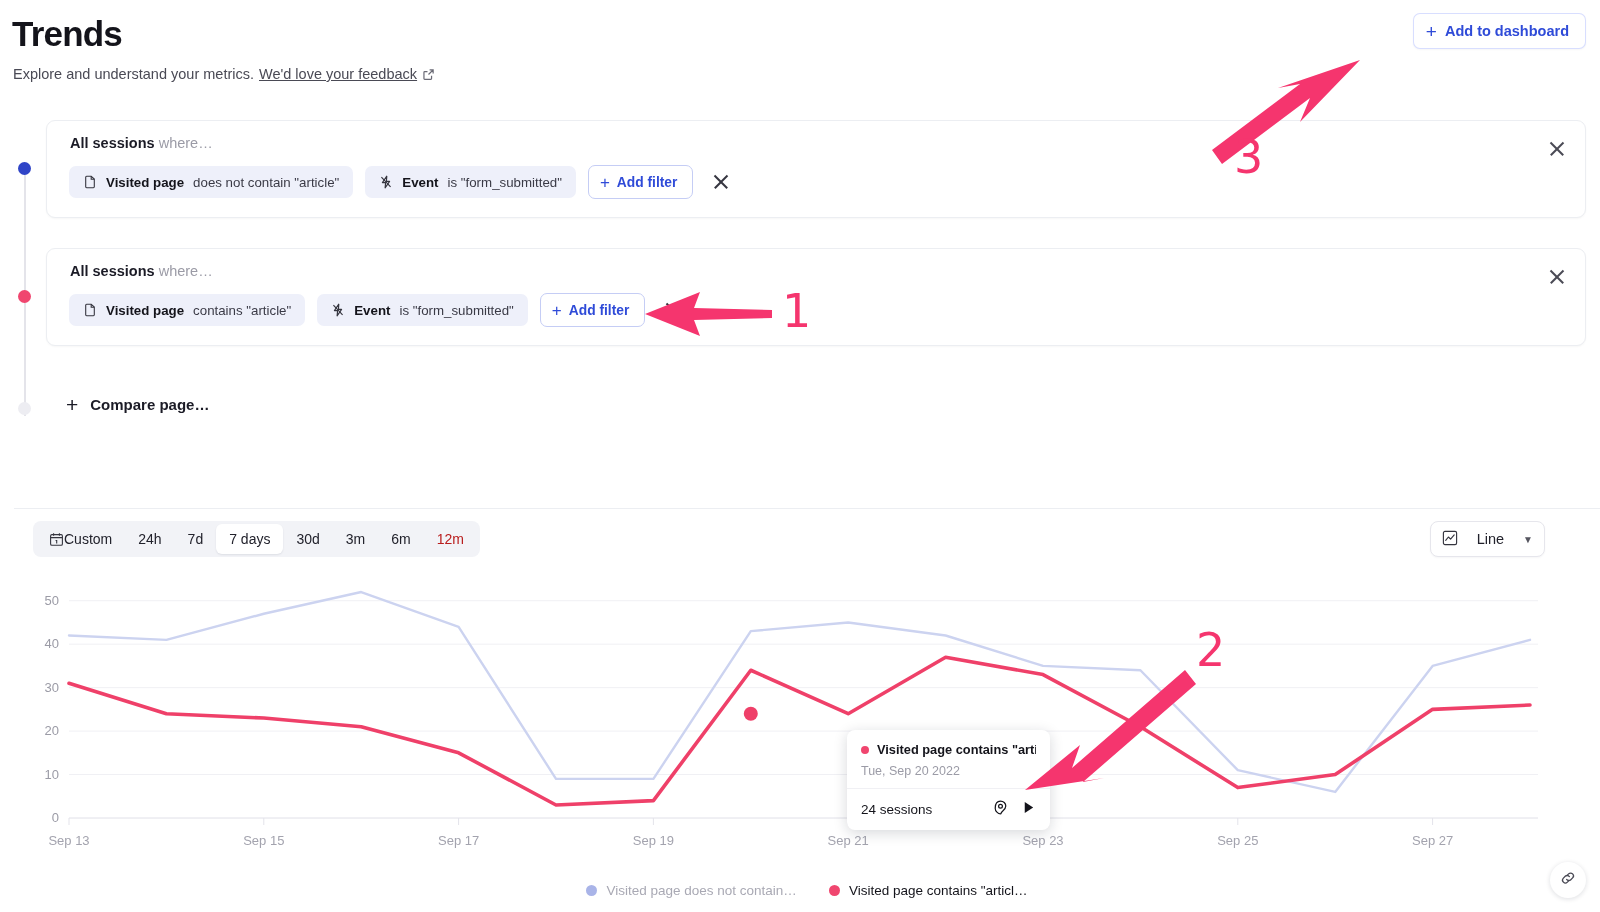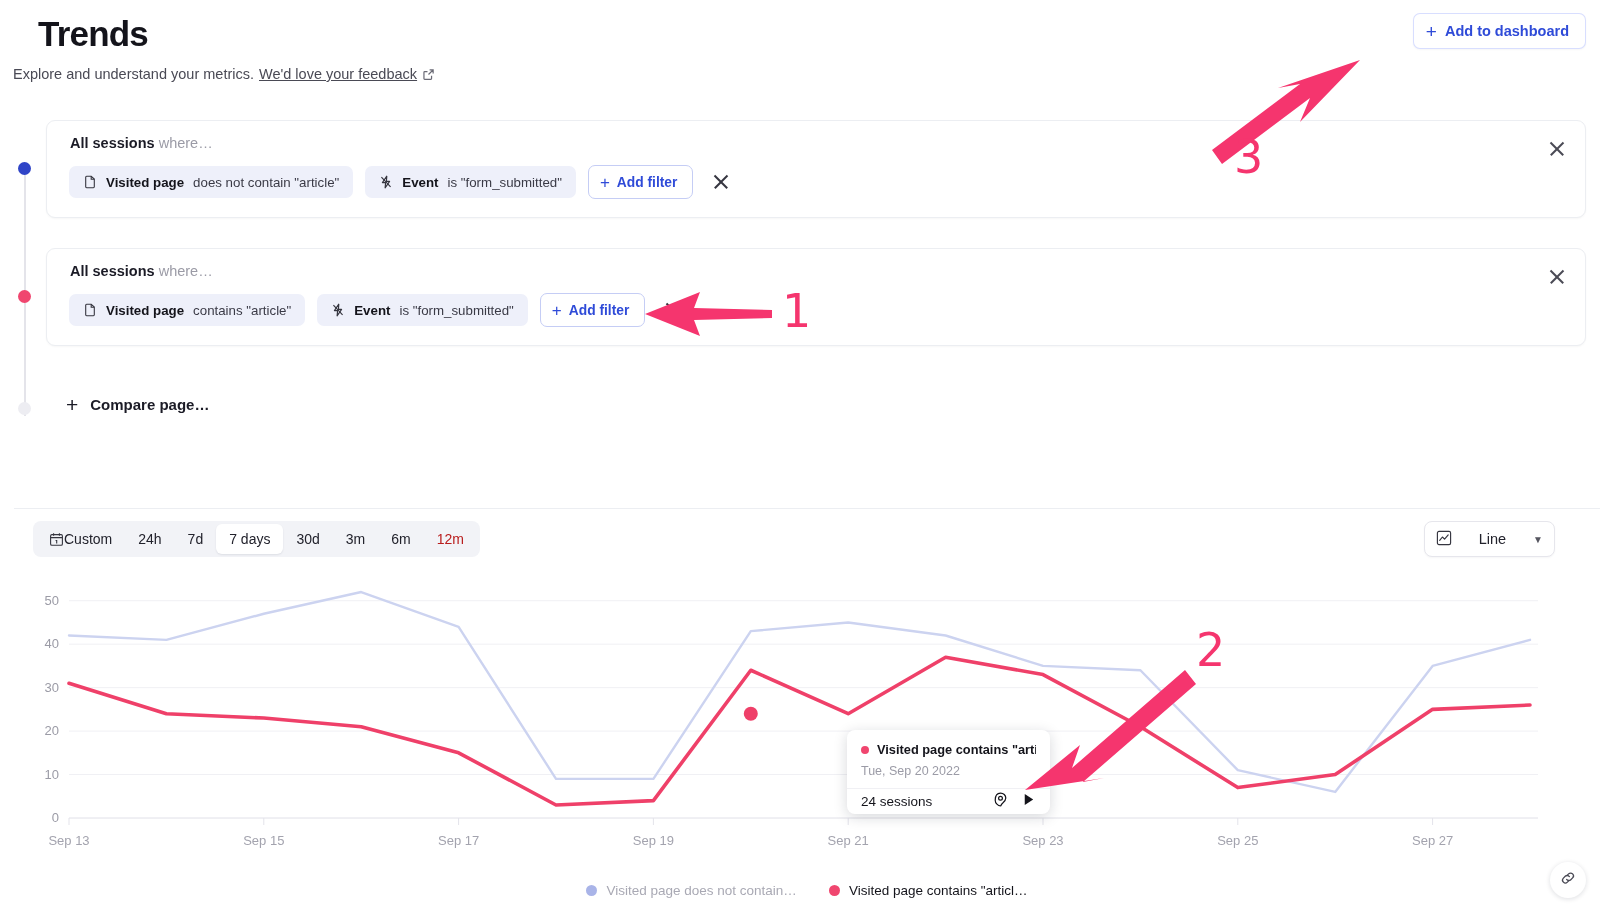--- a/index.html
+++ b/index.html
@@ -10,21 +10,20 @@
     color: #1b1b1f;
     overflow: hidden;
   }
   .page { position: relative; width: 1600px; height: 912px; }
 
   
   .page-title {
     position: absolute; left: 12px; top: 14px;
     font-size: 35px; font-weight: 700; letter-spacing: -0.8px;
     color: #14141b;
-    margin-left: 26px;
   }
   .subtitle {
     position: absolute; left: 13px; top: 66px;
     font-size: 14.5px; color: #4a4a55;
     display: flex; align-items: center; gap: 5px;
   }
   .subtitle .fb-link {
     color: #4a4a55; text-decoration: underline; cursor: pointer;
   }
   .ext-icon { display: inline-block; width: 13px; height: 13px; }
@@ -129,23 +128,23 @@
     height: 30px; padding: 0 13px;
     display: flex; align-items: center; 
     font-size: 14px; color: #22222c; border-radius: 6px; cursor: pointer;
     white-space: nowrap;
   }
   .range-item.active { background: #fff; box-shadow: 0 1px 2px rgba(16,24,40,0.09); }
   .range-item.disabled { color: #b91c1c; cursor: default; }
   .cal-icon { width: 15px; height: 15px; }
 
   .chart-type {
-    position: absolute; right: 45px; top: 12px;
+    position: absolute; right: 55px; top: 12px;
     height: 36px; padding: 0 11px;
-    display: flex; align-items: center; gap: 27px;
+    display: flex; align-items: center; gap: 19px;
     background: #fff; border: 1px solid #e6e6ec; border-radius: 8px;
     font-size: 14.5px; color: #22222c; cursor: pointer;
     box-shadow: 0 1px 2px rgba(16,24,40,0.04);
   }
   .chart-type .chev { font-size: 10px; color: #55555f; }
 
   .plot { position: absolute; left: 0; top: 62px; right: 0; height: 290px; }
   .plot svg { display: block; }
 
   .legend {
@@ -176,21 +175,21 @@
   .tt-top { padding: 12px 14px 10px 14px; }
   .tt-title {
     display: flex; align-items: center; gap: 8px;
     font-size: 12.8px; font-weight: 700; color: #14141b;
     white-space: nowrap; overflow: hidden;
   }
   .tt-dot { width: 8px; height: 8px; border-radius: 50%; flex: none; }
   .tt-date { margin-top: 7px; font-size: 12.5px; color: #9b9ba6; }
   .tt-bottom {
     border-top: 1px solid #f0f0f4;
-    height: 26px; padding: 0 14px;
+    height: 42px; padding: 0 14px;
     display: flex; align-items: center; justify-content: space-between;
   }
   .tt-sessions { font-size: 13.5px; color: #14141b; }
   .tt-actions { display: flex; align-items: center; gap: 12px; }
 
   
   .anno { position: absolute; z-index: 40; pointer-events: none; }
   .anno-num {
     position: absolute; z-index: 41;
     color: #f5356e; font-size: 46px; font-weight: 400;

